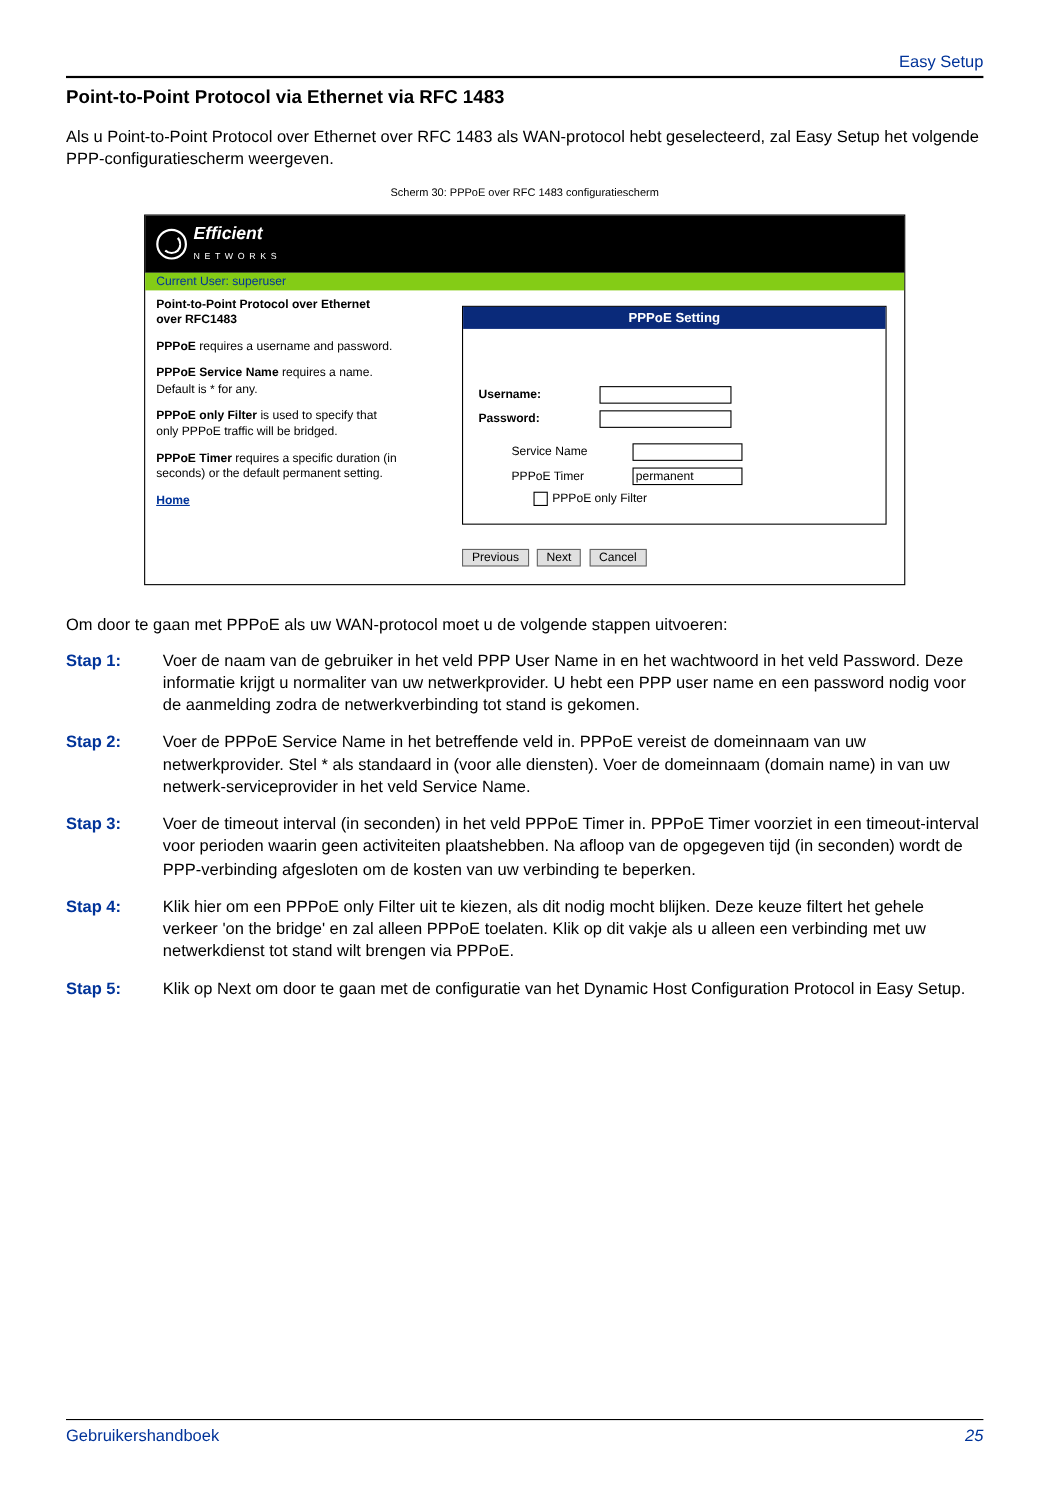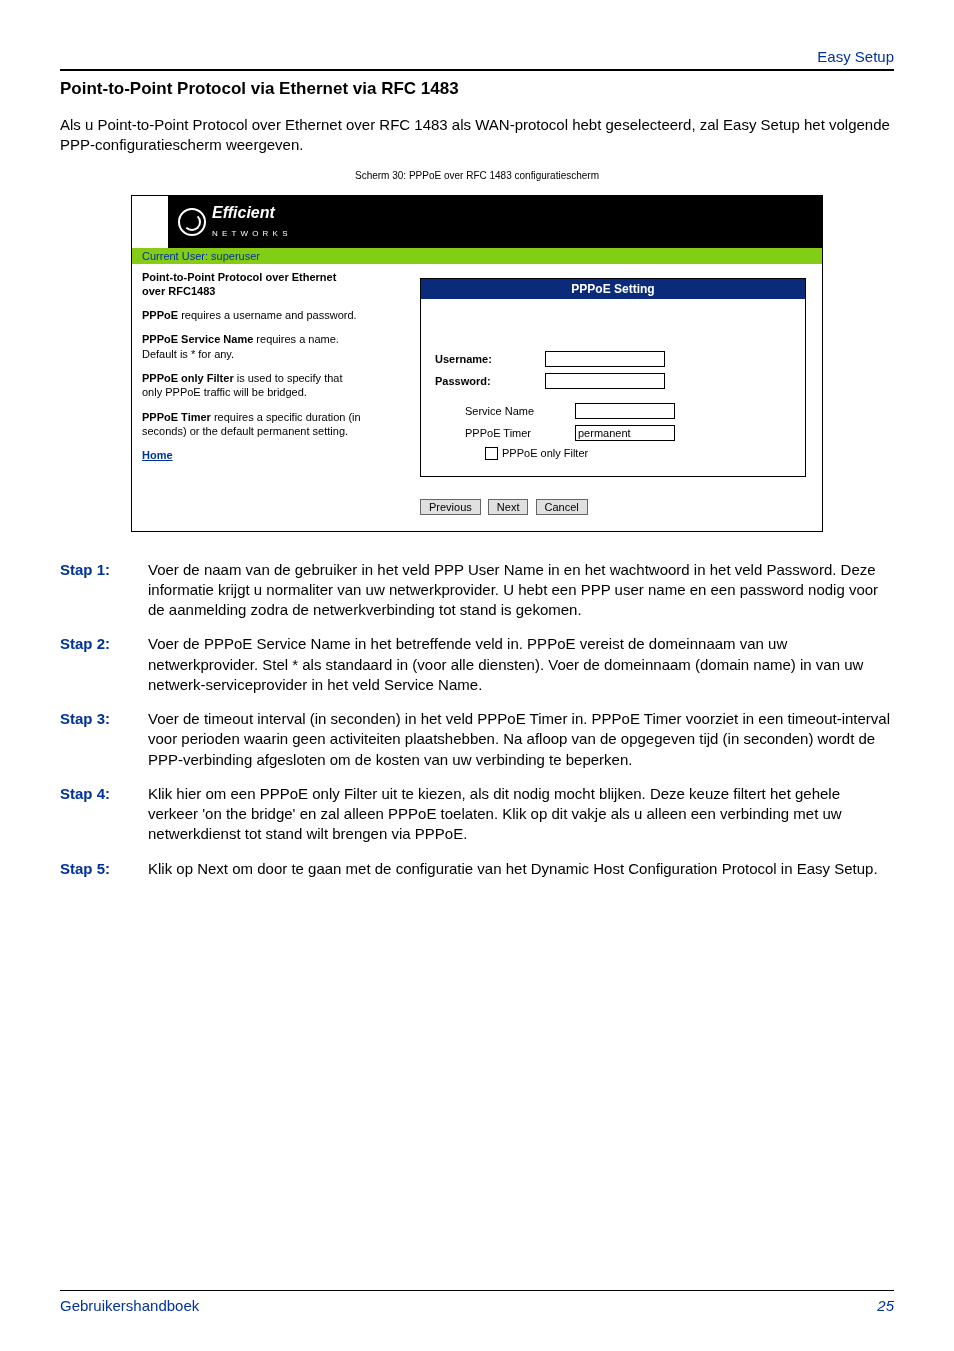--- a/index.html
+++ b/index.html
@@ -48,21 +48,20 @@
   .figure {
     margin: 0 auto 28px auto;
     width: 690px;
     border: 1px solid #000;
     background: #fff;
     font-family: Arial, Helvetica, sans-serif;
   }
   .fig-topbar {
     background: #000;
     padding: 8px 10px;
-    margin-left: 36px;
   }
   .logo {
     display: flex;
     align-items: center;
     gap: 6px;
   }
   .logo-swirl {
     width: 24px;
     height: 24px;
     border: 2px solid #fff;
@@ -259,20 +258,21 @@
         </div>
         <div class="btns-row">
           <span class="btn">Previous</span>
           <span class="btn">Next</span>
           <span class="btn">Cancel</span>
         </div>
       </div>
     </div>
   </div>
 
+  <div class="steps-intro">Om door te gaan met PPPoE als uw WAN-protocol moet u de volgende stappen uitvoeren:</div>
 
   <div class="steps">
     <div class="step-name">Stap 1:</div>
     <div>Voer de naam van de gebruiker in het veld PPP User Name in en het wachtwoord in het veld Password. Deze informatie krijgt u normaliter van uw netwerkprovider. U hebt een PPP user name en een password nodig voor de aanmelding zodra de netwerkverbinding tot stand is gekomen.</div>
 
     <div class="step-name">Stap 2:</div>
     <div>Voer de PPPoE Service Name in het betreffende veld in. PPPoE vereist de domeinnaam van uw netwerkprovider. Stel * als standaard in (voor alle diensten). Voer de domeinnaam (domain name) in van uw netwerk-serviceprovider in het veld Service Name.</div>
 
     <div class="step-name">Stap 3:</div>
     <div>Voer de timeout interval (in seconden) in het veld PPPoE Timer in. PPPoE Timer voorziet in een timeout-interval voor perioden waarin geen activiteiten plaatshebben. Na afloop van de opgegeven tijd (in seconden) wordt de PPP-verbinding afgesloten om de kosten van uw verbinding te beperken.</div>

